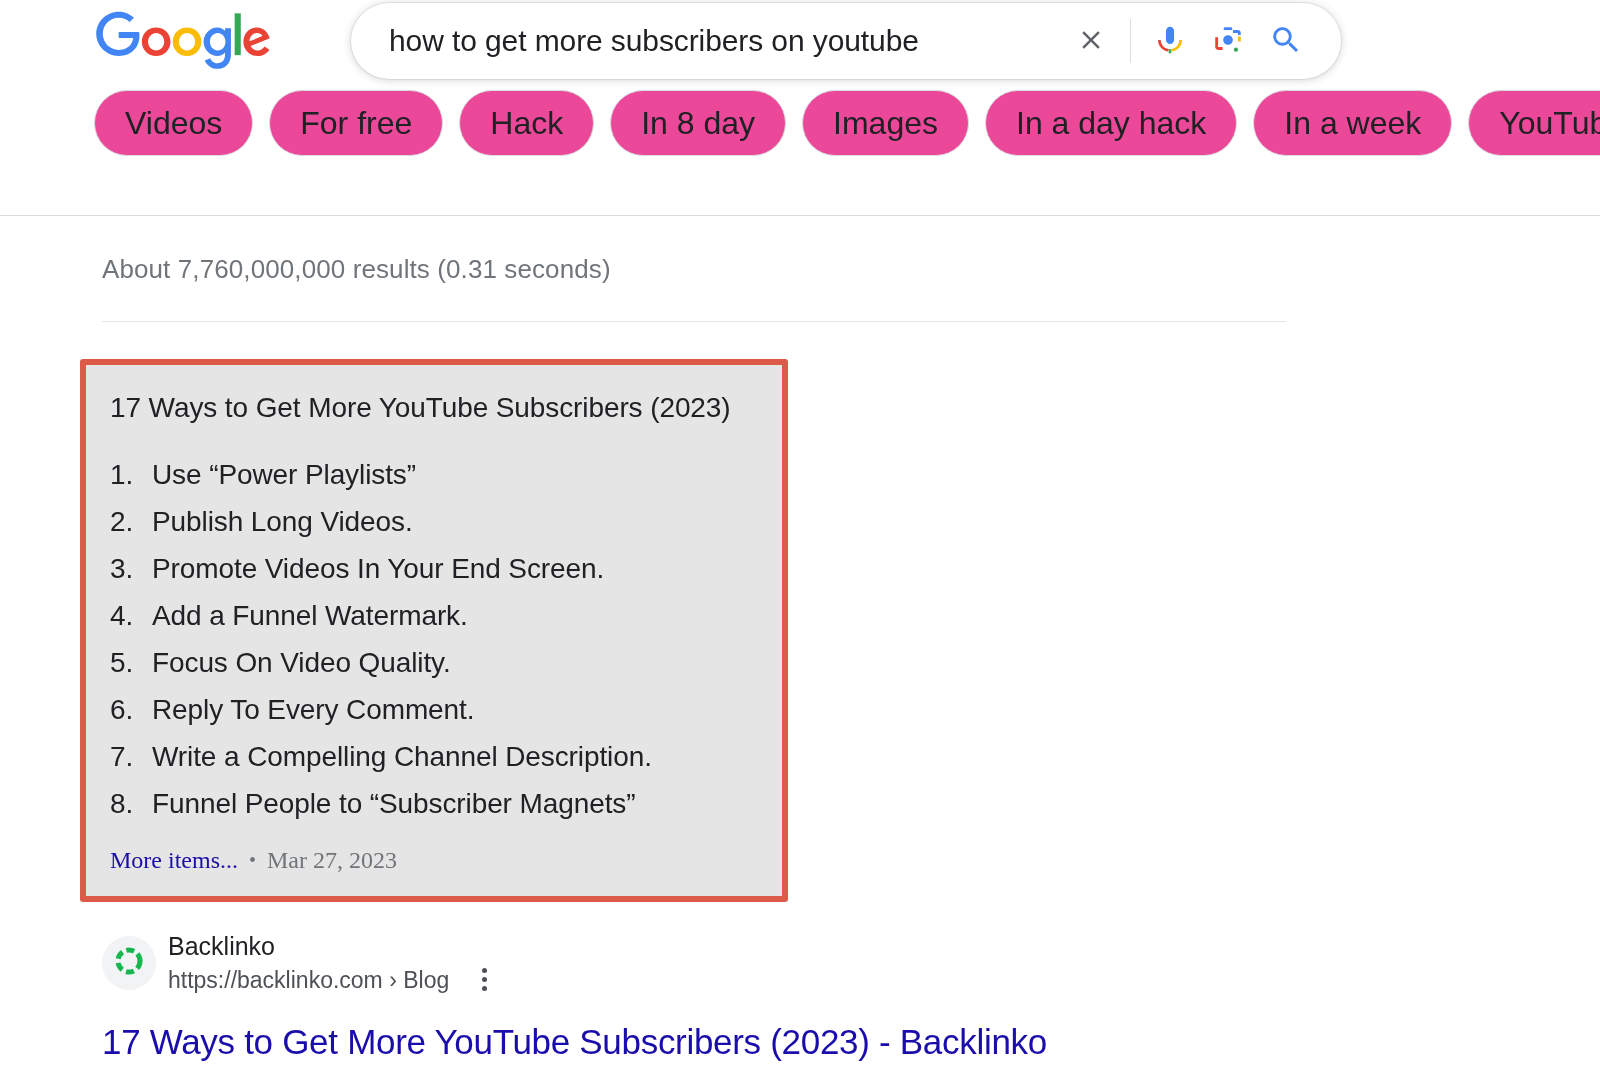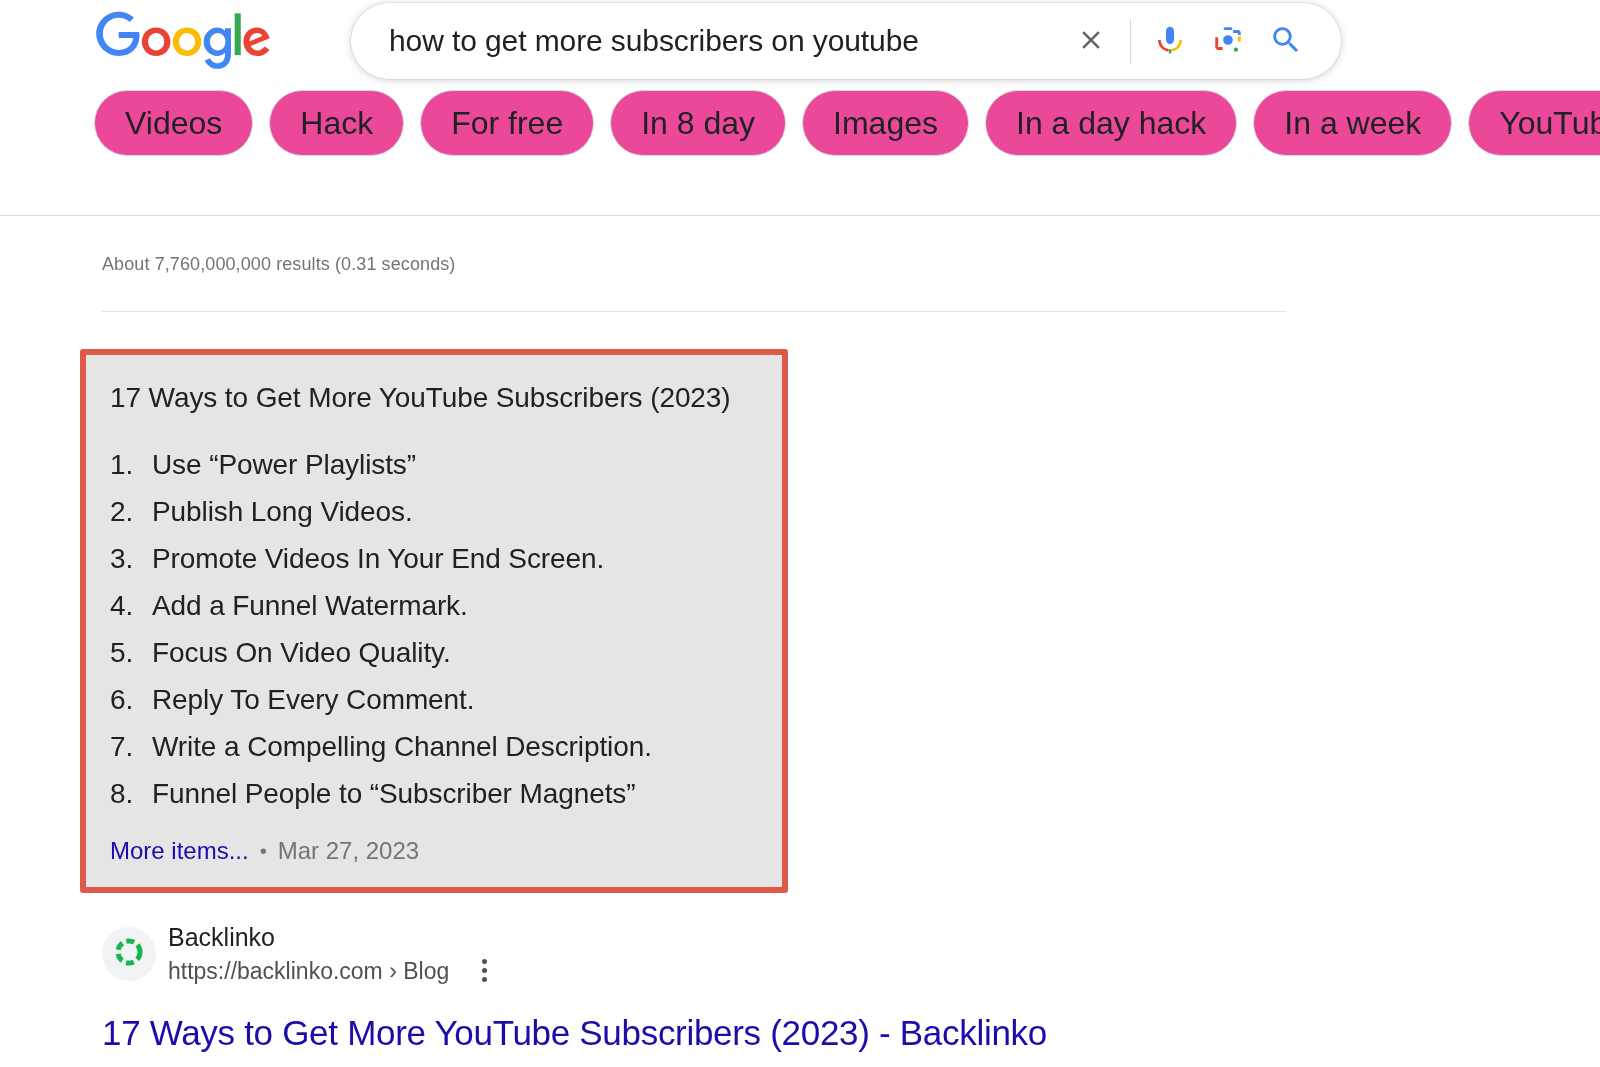--- a/index.html
+++ b/index.html
@@ -121,21 +121,21 @@
     box-sizing: border-box;
     flex: 0 0 auto;
   }
 
   
   .results {
     padding-left: 102px;
   }
   .result-stats {
     color: #70757a;
-    font-size: 18px;
+    font-size: 26px;
     padding-top: 38px;
     letter-spacing: 0.1px;
   }
   .stats-rule {
     width: 1184px;
     height: 1px;
     background: #e3e5e8;
     margin-top: 36px;
   }
 
@@ -180,20 +180,21 @@
   }
   .li-text {
     flex: 1 1 auto;
   }
 
   .snippet-footer {
     margin-top: 20px;
     display: flex;
     align-items: center;
     font-size: 24px;
+    font-family: Liberation Serif, serif;
   }
   .more-items {
     color: #1a0dab;
     text-decoration: none;
     cursor: pointer;
   }
   .dot-sep {
     color: #70757a;
     margin: 0 11px;
     font-size: 20px;
@@ -333,22 +334,22 @@
             </svg>
           </span>
         </button>
 
       </div>
     </div>
   </div>
 
   <div class="chips-row">
     <button class="chip">Videos</button>
+    <button class="chip">For free</button>
     <button class="chip">Hack</button>
-    <button class="chip">For free</button>
     <button class="chip">In 8 day</button>
     <button class="chip">Images</button>
     <button class="chip">In a day hack</button>
     <button class="chip">In a week</button>
     <button class="chip">YouTube Shorts</button>
     <button class="chip">Fast</button>
   </div>
 </div>
 
 <div class="results">

